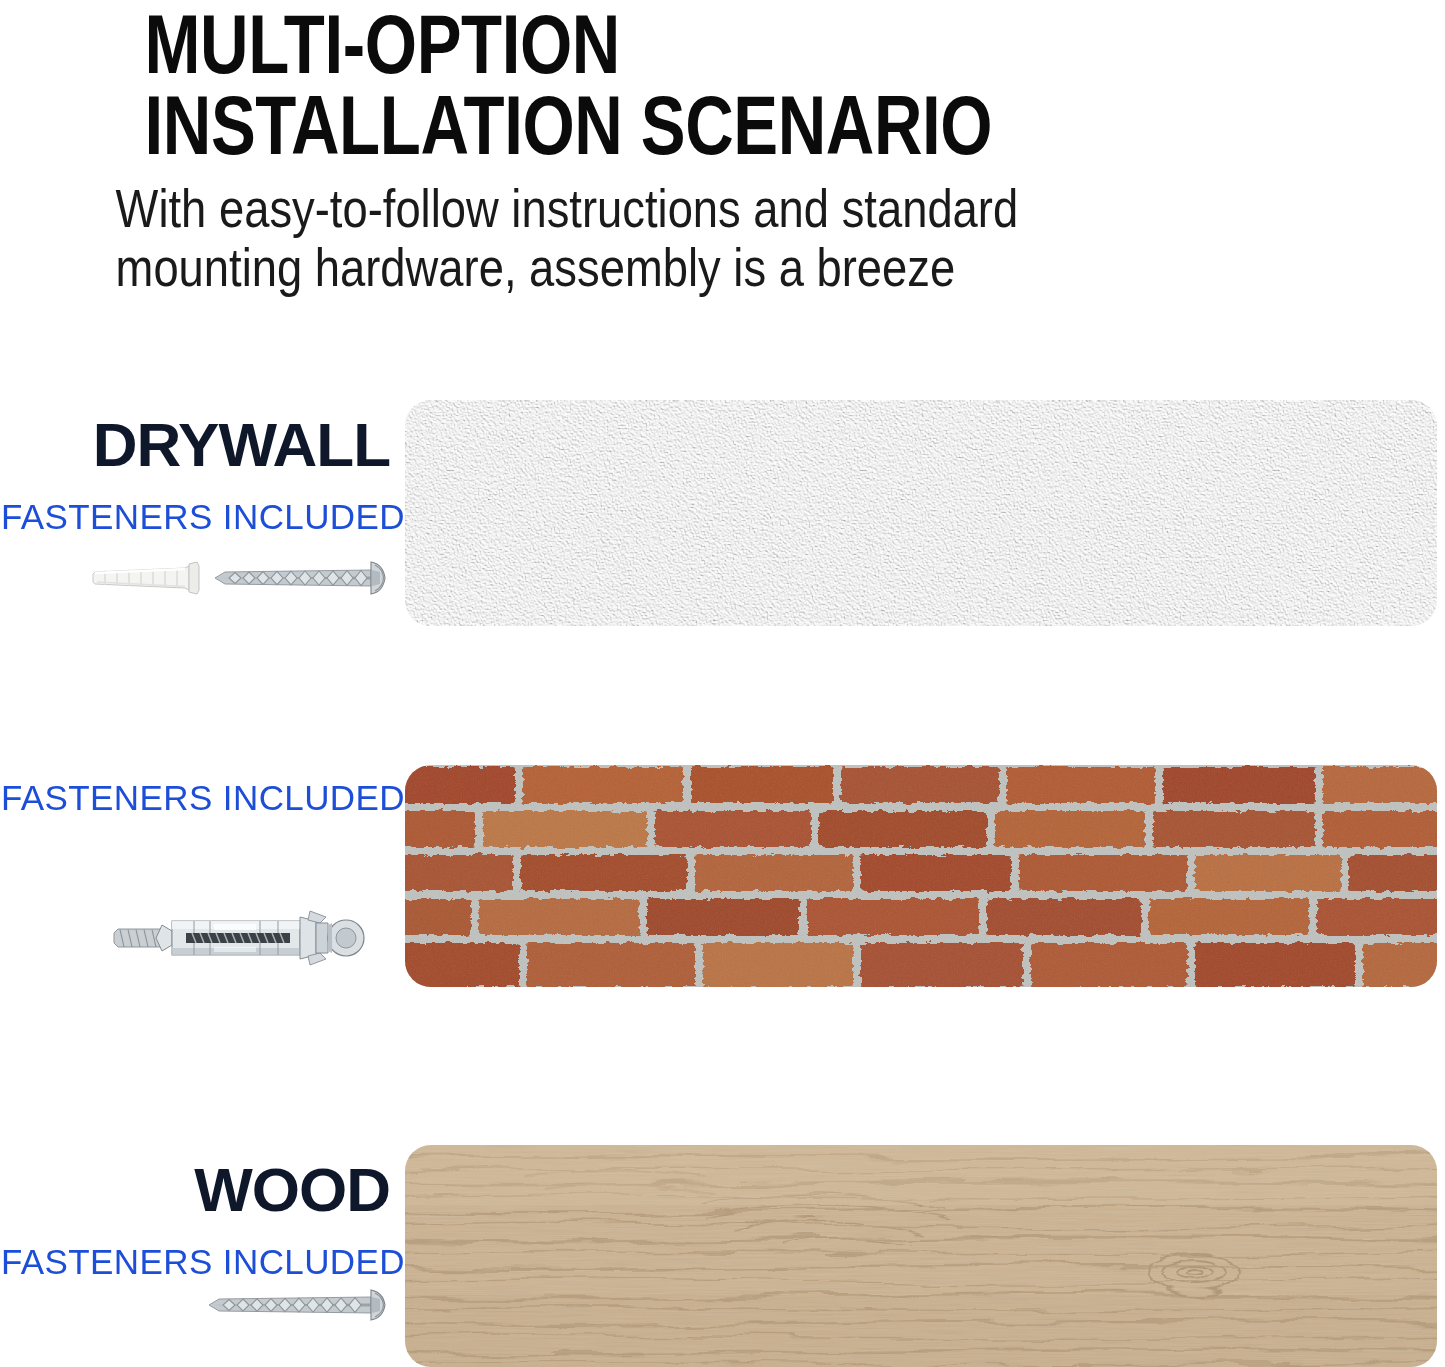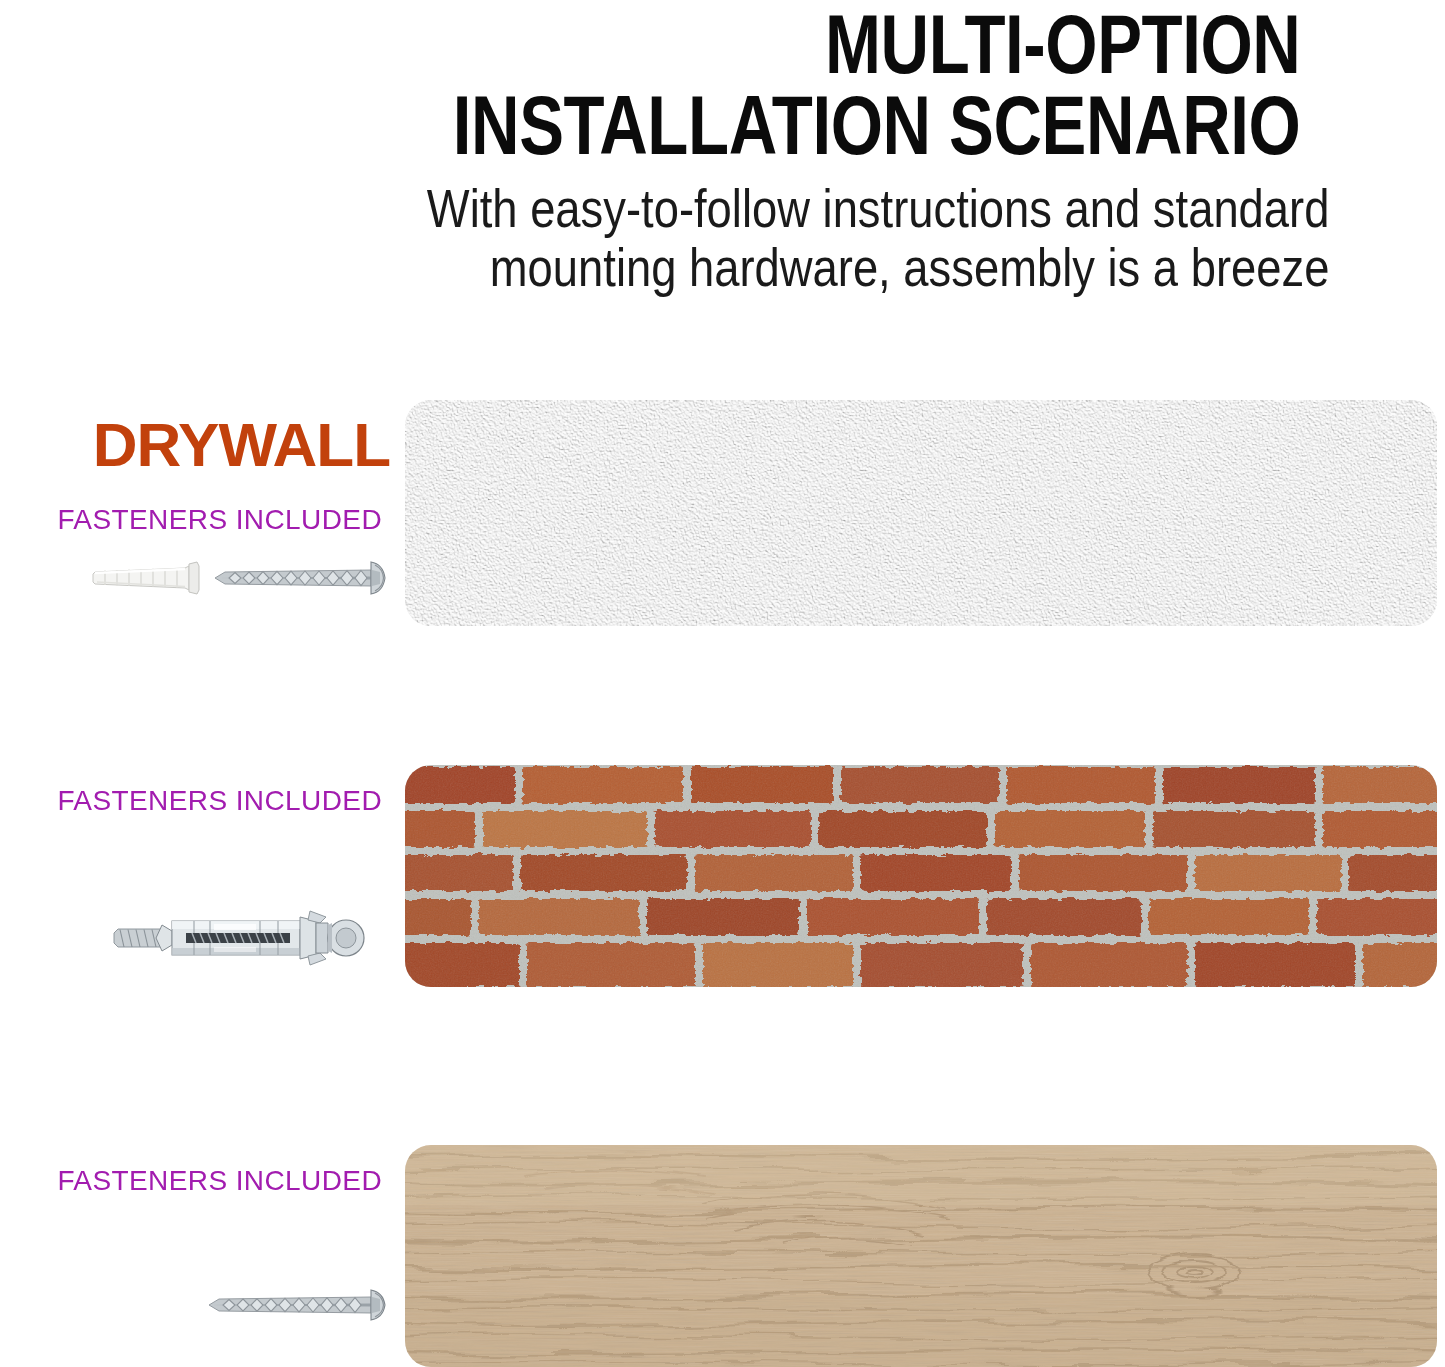--- a/index.html
+++ b/index.html
@@ -6,21 +6,21 @@
   body{
     width:1445px;height:1367px;
     background:#ffffff;
     font-family:"Liberation Sans", sans-serif;
     overflow:hidden;
     position:relative;
   }
   .page{position:relative;width:1445px;height:1367px;}
 
   
-  .header{position:absolute;left:0;top:0;width:1445px;text-align:right;}
+  .header{position:absolute;left:0;top:0;width:1445px;text-align:left;}
   .title{
     font-family:"Liberation Sans", sans-serif;
     font-weight:bold;
     font-size:84px;
     line-height:0.96;
     letter-spacing:-0.5px;
     color:#0b0b0b;
     transform:scaleX(0.80);
     transform-origin:center top;
     margin:0;
@@ -47,33 +47,33 @@
   .row-wood{top:1137px;height:230px;}
 
   .labels{
     position:absolute;left:0;top:0;width:390px;text-align:right;
   }
   .mat-name{
     font-family:"Liberation Sans", sans-serif;
     font-weight:bold;
     font-size:62px;
     line-height:1;
-    color:#c2410c;
+    color:#0f172a;
     letter-spacing:-1px;
     margin:0;
     padding-top:22px;
   }
   .mat-sub{
     font-family:"Liberation Sans", sans-serif;
     font-weight:300;
-    font-size:28px;
+    font-size:35px;
     line-height:1;
-    color:#a21caf;
+    color:#1d4ed8;
     letter-spacing:0.4px;
-    margin:8px;
+    margin:1px;
     padding-top:22px;
     white-space:nowrap;
   }
   .fasteners{
     position:absolute;left:0;width:395px;text-align:right;
   }
   .row-drywall .fasteners{top:160px;}
   .row-brick .fasteners{top:150px;}
   .row-wood .fasteners{top:148px;}
 
@@ -312,20 +312,21 @@
 
         <rect x="0" y="0" width="1032" height="222" filter="url(#brickGrain)" opacity="0.55"></rect>
 
         <rect x="0" y="0" width="1032" height="222" fill="#000000" opacity="0.03"></rect>
       </svg>
     </div>
   </div>
 
   <div class="row row-wood">
     <div class="labels">
+      <p class="mat-name">WOOD</p>
       <p class="mat-sub">FASTENERS INCLUDED</p>
     </div>
 
     <div class="fasteners">
       <svg width="190" height="40" viewBox="0 0 190 40">
         <g>
           <path d="M4 20 L14 14 L166 12 L166 28 L14 26 Z" fill="#c4cace" stroke="#8d949a" stroke-width="0.9"></path>
           <path d="M7 20 L166 18.5 L166 21.5 L7 20 Z" fill="#9aa2a8"></path>
           <g stroke="#8d949a" stroke-width="1.1" fill="#dfe4e7">
             <path d="M24 14.5 L30 20 L24 25.5 L18 20 Z"></path>

